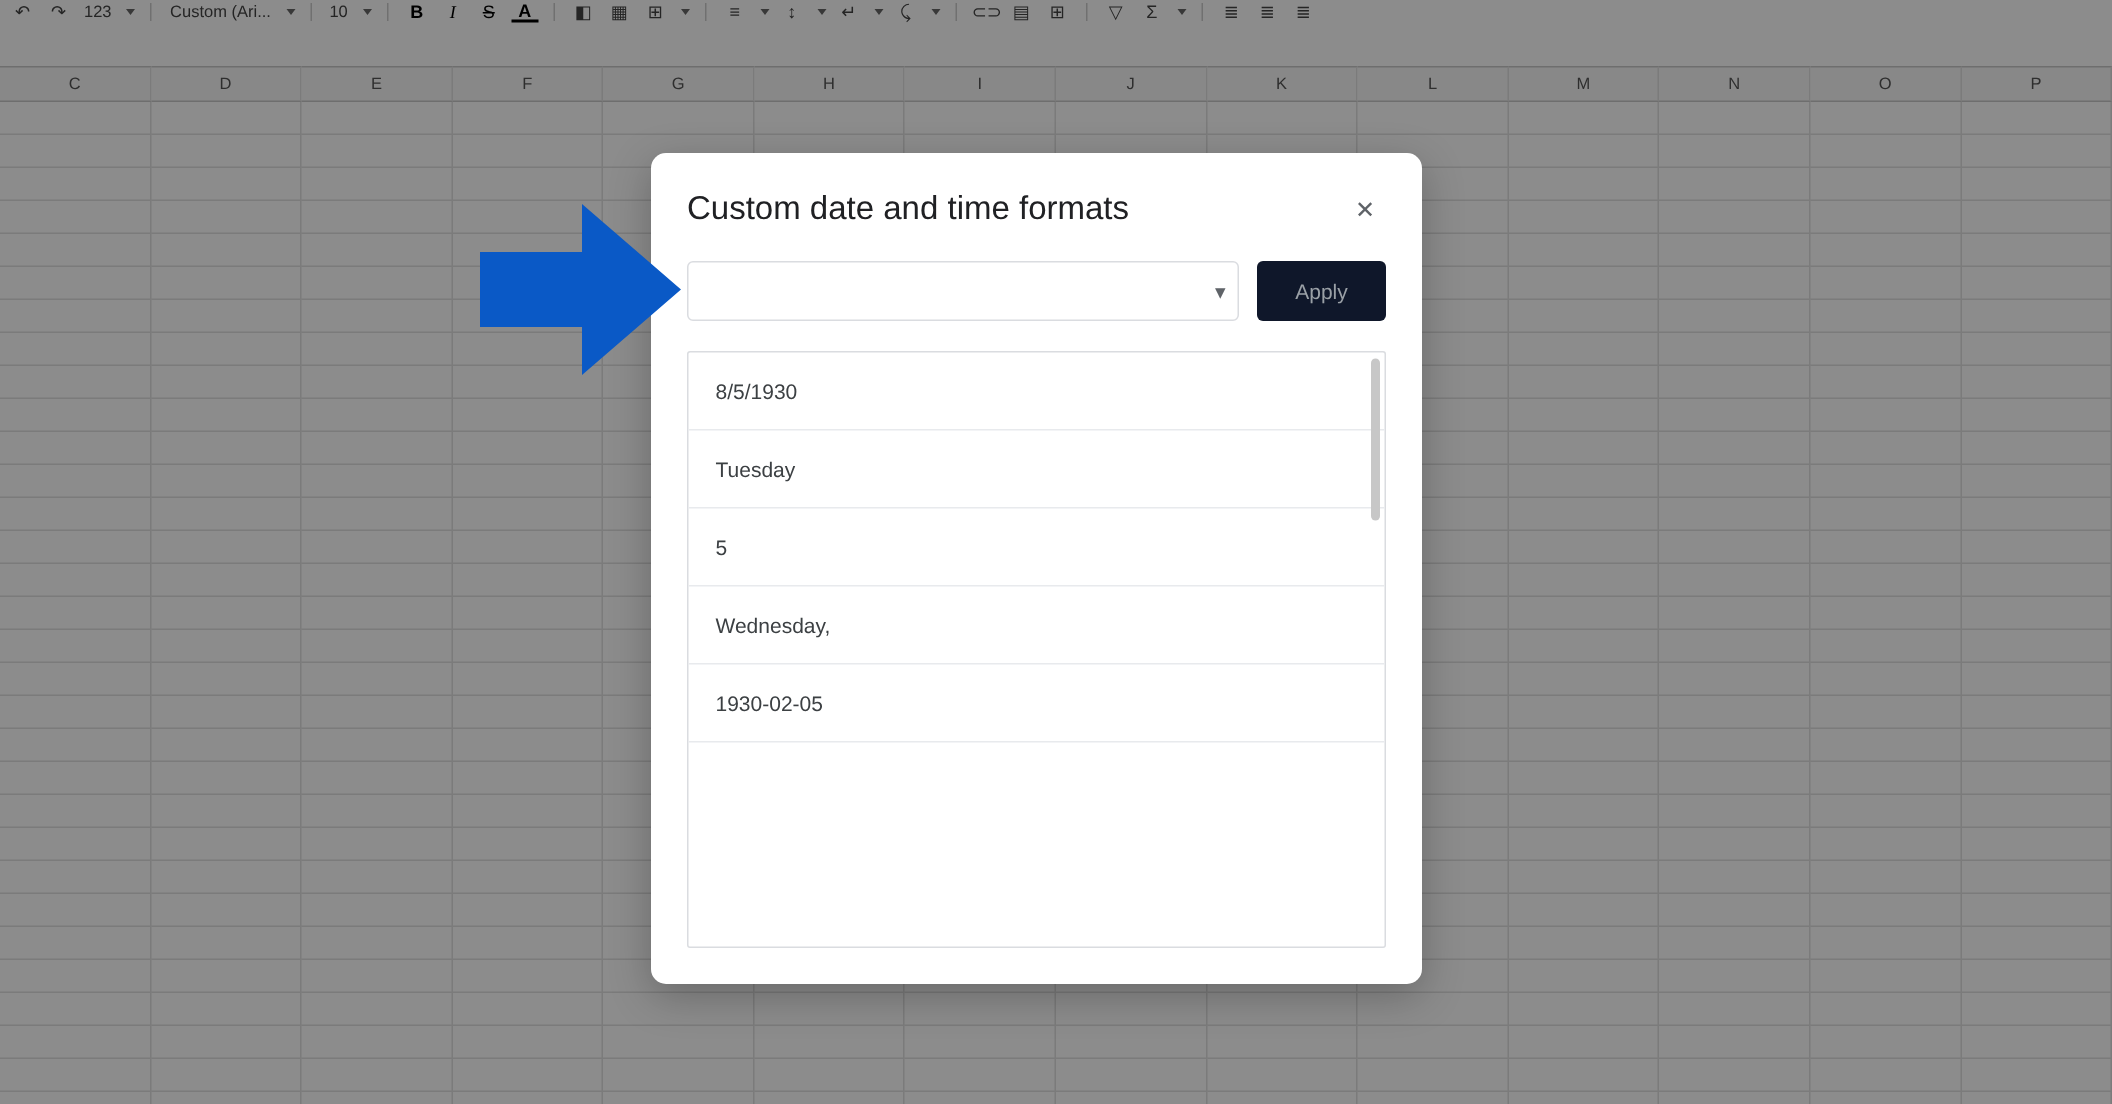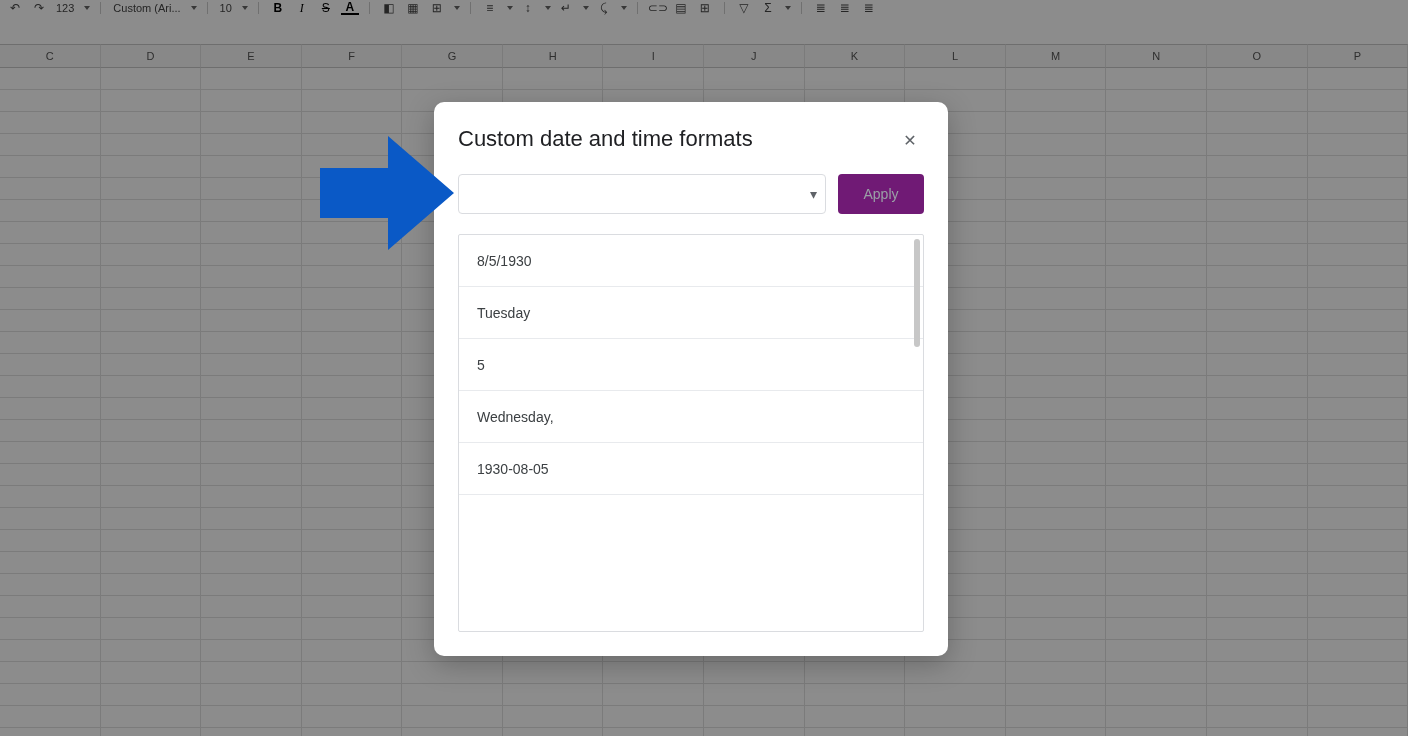--- a/index.html
+++ b/index.html
@@ -202,21 +202,21 @@
   .format-combo .combo-arrow {
     color:#5f6368;
     font-size:14px;
     padding-left:6px;
   }
   .apply-btn {
     width: 86px;
     height: 40px;
     border: none;
     border-radius: 4px;
-    background: #701a75;
+    background: #0f172a;
     color: #9aa0a6;
     font-size: 14px;
     font-family: "Google Sans", Arial, sans-serif;
     cursor: default;
   }
 
   .format-list-wrap {
     margin: 20px 24px 24px 24px;
     flex: 1;
     border: 1px solid #dadce0;
@@ -838,17 +838,17 @@
     </div>
     <button class="apply-btn">Apply</button>
   </div>
 
   <div class="format-list-wrap">
     <div class="format-list">
       <div class="format-item">8/5/1930</div>
       <div class="format-item">Tuesday</div>
       <div class="format-item">5</div>
       <div class="format-item">Wednesday,</div>
-      <div class="format-item">1930-08-05</div>
+      <div class="format-item">1930-02-05</div>
     </div>
     <div class="scrollbar-thumb"></div>
   </div>
 </div>
 
 </body></html>

